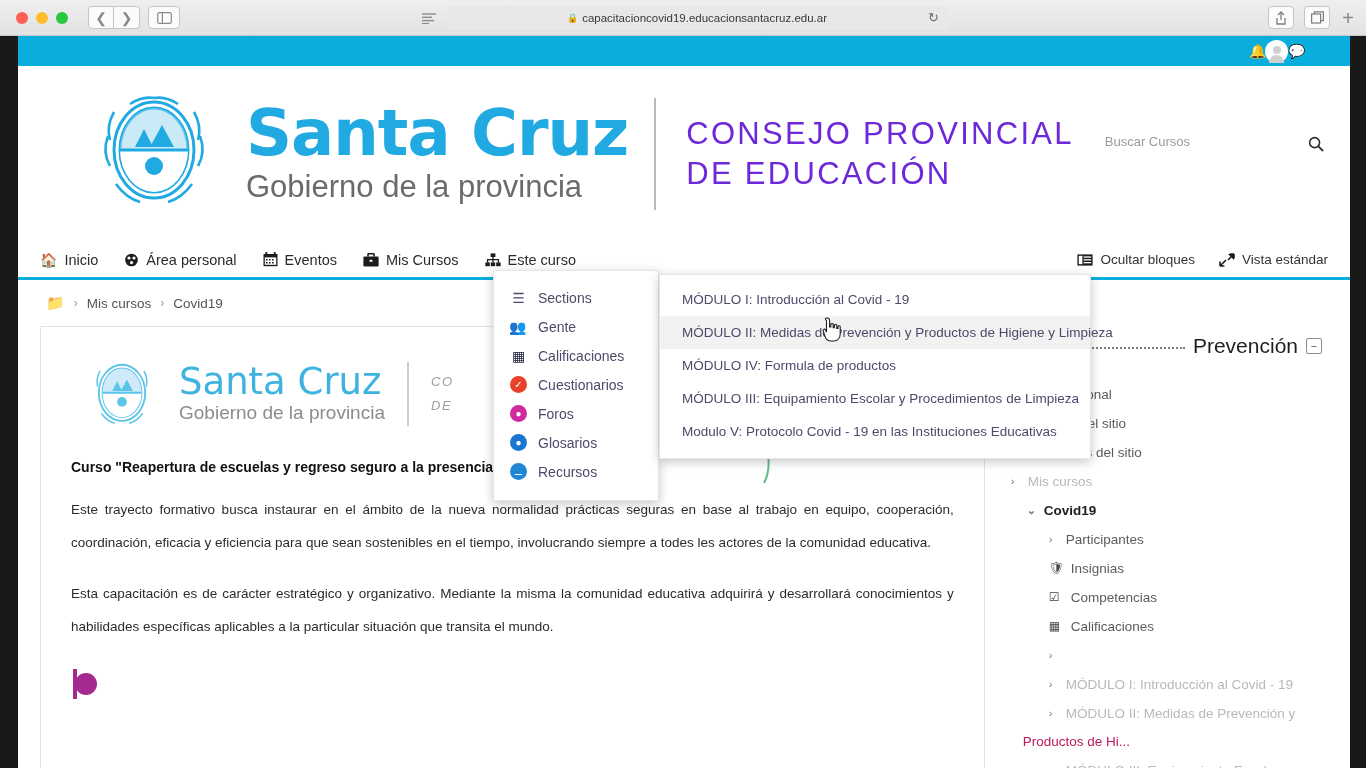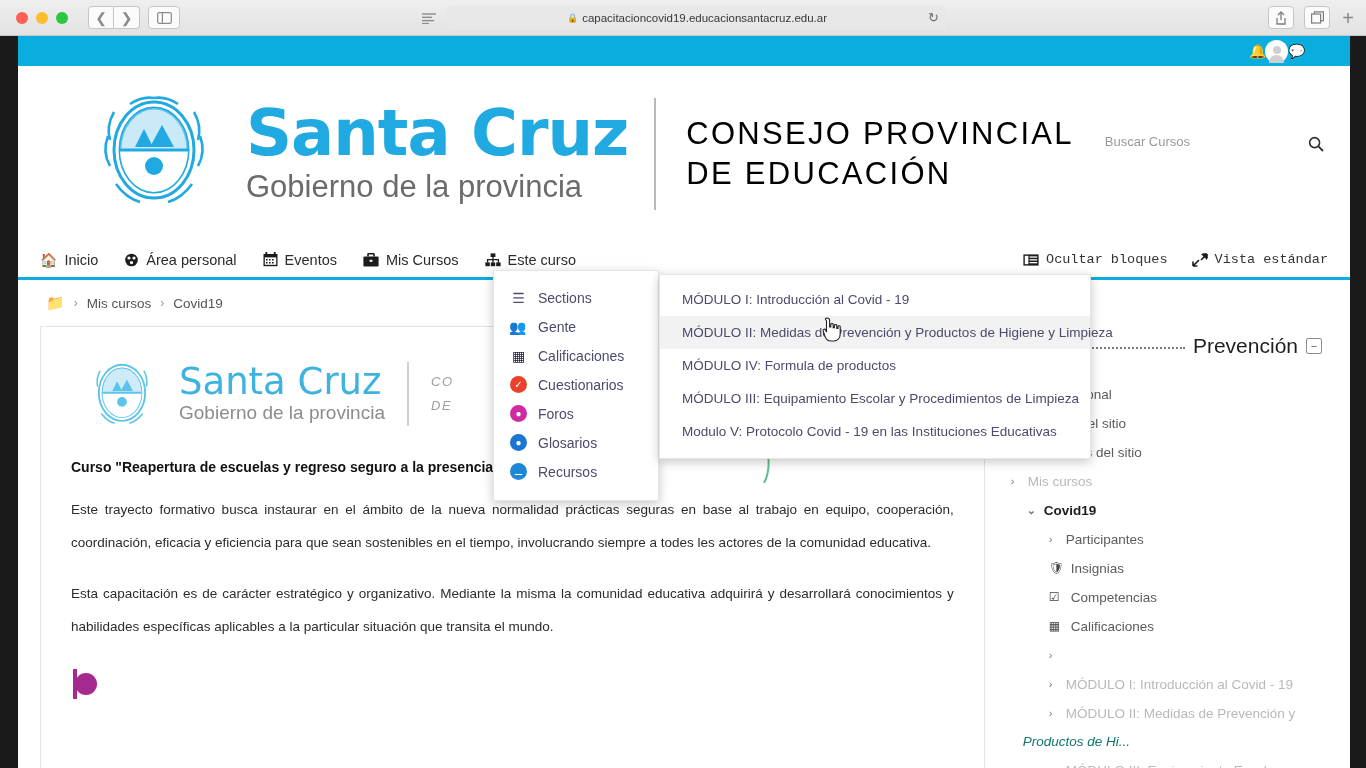--- a/index.html
+++ b/index.html
@@ -94,37 +94,37 @@
   }
   .crest { margin-left: 72px; width: 128px; height: 128px; position: relative; }
   .crest svg { width: 128px; height: 128px; }
   .brand { margin-left: 28px; }
   .brand .b1 {
     font-size: 64px; font-weight: bold; color: #21a9e1; letter-spacing: -1px; line-height: 64px;
     font-family: "DejaVu Sans", sans-serif;
   }
   .brand .b2 { font-size: 31px; color: #6b6b6b; line-height: 40px; margin-top: 2px; }
   .vdiv { width: 2px; height: 112px; background: #b9b9b9; margin: 0 30px 0 26px; }
-  .consejo { color: #000000; font-size: 31px; letter-spacing: 2.3px; line-height: 40px; }
+  .consejo { color: #6d28d9; font-size: 31px; letter-spacing: 2.3px; line-height: 40px; }
 
   .buscar {
     position: absolute; right: 160px; top: 68px; font-size: 13px; color: #9a9a9a;
   }
   .search-ic { position: absolute; right: 26px; top: 70px; color: #3b3b3b; font-size: 15px; }
 
   
   .navrow {
     height: 38px; border-bottom: 3px solid #0aaede; background: #fff;
     display: flex; align-items: center; position: relative;
   }
   .navitems { display: flex; align-items: center; gap: 26px; margin-left: 22px; }
   .navitem { display: flex; align-items: center; gap: 7px; font-size: 14.5px; color: #2b2b2b; }
   .navitem .gi { font-size: 14px; color: #1c1c1c; display: inline-flex; }
   .navright { position: absolute; right: 22px; display: flex; align-items: center; gap: 24px; }
-  .navright .navitem { font-size: 13.5px; color: #333; font-family: Liberation Mono, monospace; }
+  .navright .navitem { font-size: 13.5px; color: #333; }
 
   
   .crumbs { height: 46px; display: flex; align-items: center; gap: 9px; padding-left: 28px;
     font-size: 13.5px; color: #555; }
   .crumbs .sep { color: #999; font-size: 12px; }
   .crumbs .folder { color: #2b2b2b; font-size: 15px; }
 
   
   .content { display: flex; padding: 0 22px; gap: 18px; position: relative; }
 
@@ -165,21 +165,21 @@
   }
   .navtree { margin-top: 22px; font-size: 13.5px; color: #5c5c5c; }
   .nt-row { display: flex; align-items: center; gap: 8px; line-height: 29px; }
   .nt-l1 { padding-left: 8px; }
   .nt-l2 { padding-left: 24px; font-weight: bold; color: #1d1d1d; }
   .nt-l3 { padding-left: 46px; }
   .chev { font-size: 11px; color: #777; width: 9px; display: inline-block; }
   .chev-d { font-size: 11px; color: #777; width: 9px; display: inline-block; }
   .nt-icon { font-size: 12px; color: #444; width: 14px; display: inline-block; }
   .nt-faded { color: #b9b9b9; }
-  .nt-wrapline { padding-left: 20px; color: #0f766e; line-height: 28px; font-style: italic;}
+  .nt-wrapline { padding-left: 20px; color: #be185d; line-height: 28px;}
 
   
   .zoom-wm {
     position: absolute; right: 26px; bottom: 46px;
     font-size: 62px; font-weight: bold; color: transparent;
     -webkit-text-stroke: 2px rgba(130,130,130,0.35);
     letter-spacing: 2px; pointer-events: none; z-index: 5;
     font-family: "DejaVu Sans", sans-serif;
   }
 

